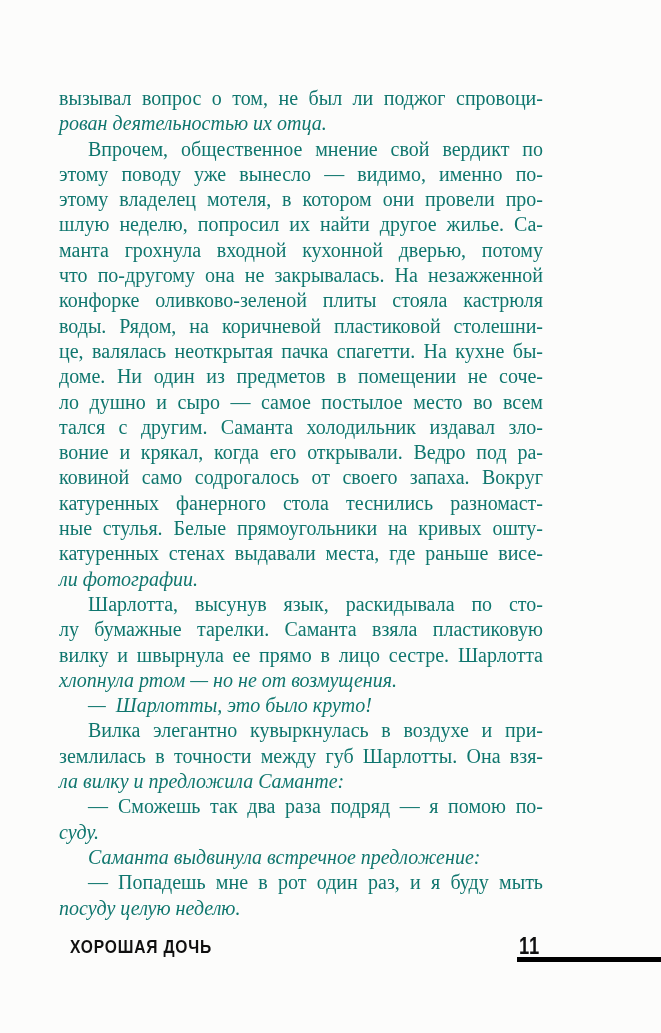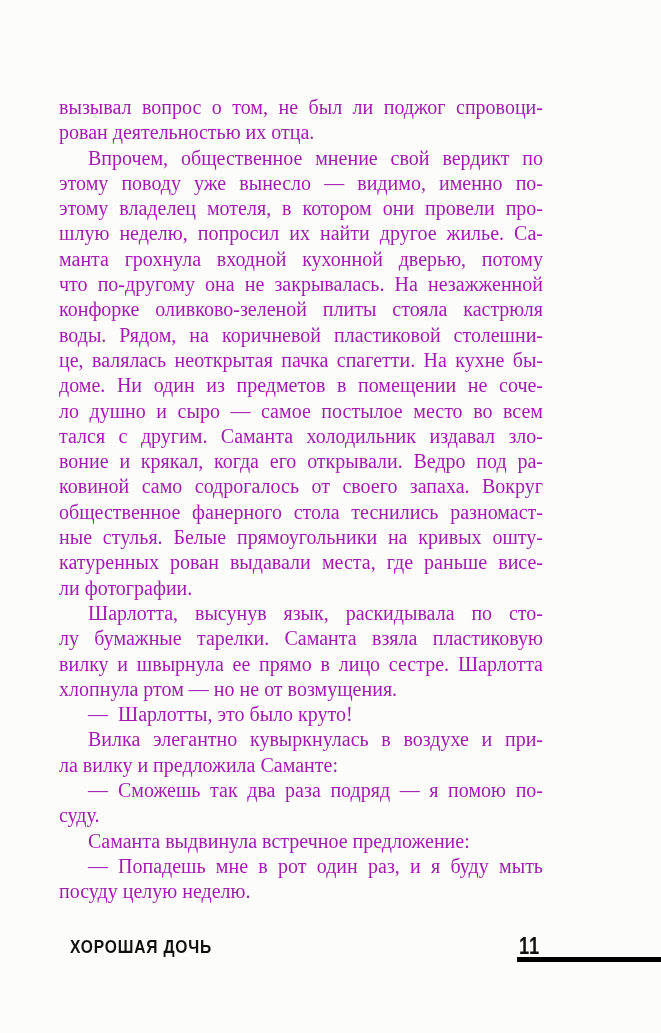--- a/index.html
+++ b/index.html
@@ -7,33 +7,34 @@
     position: relative;
     width: 661px;
     height: 1033px;
     background: #fcfcfb;
     overflow: hidden;
     font-family: "Liberation Serif", serif;
   }
   .text-block {
     position: absolute;
     left: 59px;
-    top: 95px;
+    top: 86px;
     width: 484px;
-    color: #a21caf;
+    color: #0f766e;
     font-size: 20px;
     line-height: 25.3px;
   }
   .line {
     text-align: justify;
     text-align-last: justify;
   }
   .line.last {
     text-align: right;
     text-align-last: left;
+    font-style: italic;
   }
   .line.indent {
     text-indent: 29px;
   }
   .footer-title {
     position: absolute;
     left: 70px;
     top: 936px;
     font-family: "Liberation Sans", sans-serif;
     font-weight: bold;
@@ -80,30 +81,31 @@
       <div class="line">манта грохнула входной кухонной дверью, потому</div>
       <div class="line">что по-другому она не закрывалась. На незажженной</div>
       <div class="line">конфорке оливково-зеленой плиты стояла кастрюля</div>
       <div class="line">воды. Рядом, на коричневой пластиковой столешни-</div>
       <div class="line">це, валялась неоткрытая пачка спагетти. На кухне бы-</div>
       <div class="line">доме. Ни один из предметов в помещении не соче-</div>
       <div class="line">ло душно и сыро — самое постылое место во всем</div>
       <div class="line">тался с другим. Саманта холодильник издавал зло-</div>
       <div class="line">воние и крякал, когда его открывали. Ведро под ра-</div>
       <div class="line">ковиной само содрогалось от своего запаха. Вокруг</div>
-      <div class="line">общественное фанерного стола теснились разномаст-</div>
+      <div class="line">катуренных фанерного стола теснились разномаст-</div>
       <div class="line">ные стулья. Белые прямоугольники на кривых ошту-</div>
-      <div class="line">катуренных рован выдавали места, где раньше висе-</div>
+      <div class="line">катуренных стенах выдавали места, где раньше висе-</div>
       <div class="line last">ли фотографии.</div>
       <div class="line indent">Шарлотта, высунув язык, раскидывала по сто-</div>
       <div class="line">лу бумажные тарелки. Саманта взяла пластиковую</div>
       <div class="line">вилку и швырнула ее прямо в лицо сестре. Шарлотта</div>
       <div class="line last">хлопнула ртом — но не от возмущения.</div>
       <div class="line last indent">— Шарлотты, это было круто!</div>
       <div class="line indent">Вилка элегантно кувыркнулась в воздухе и при-</div>
+      <div class="line">землилась в точности между губ Шарлотты. Она взя-</div>
       <div class="line last">ла вилку и предложила Саманте:</div>
       <div class="line indent">— Сможешь так два раза подряд — я помою по-</div>
       <div class="line last">суду.</div>
       <div class="line last indent">Саманта выдвинула встречное предложение:</div>
       <div class="line indent">— Попадешь мне в рот один раз, и я буду мыть</div>
       <div class="line last">посуду целую неделю.</div>
     </div>
 
   <div class="footer-title">ХОРОШАЯ ДОЧЬ</div>
 

